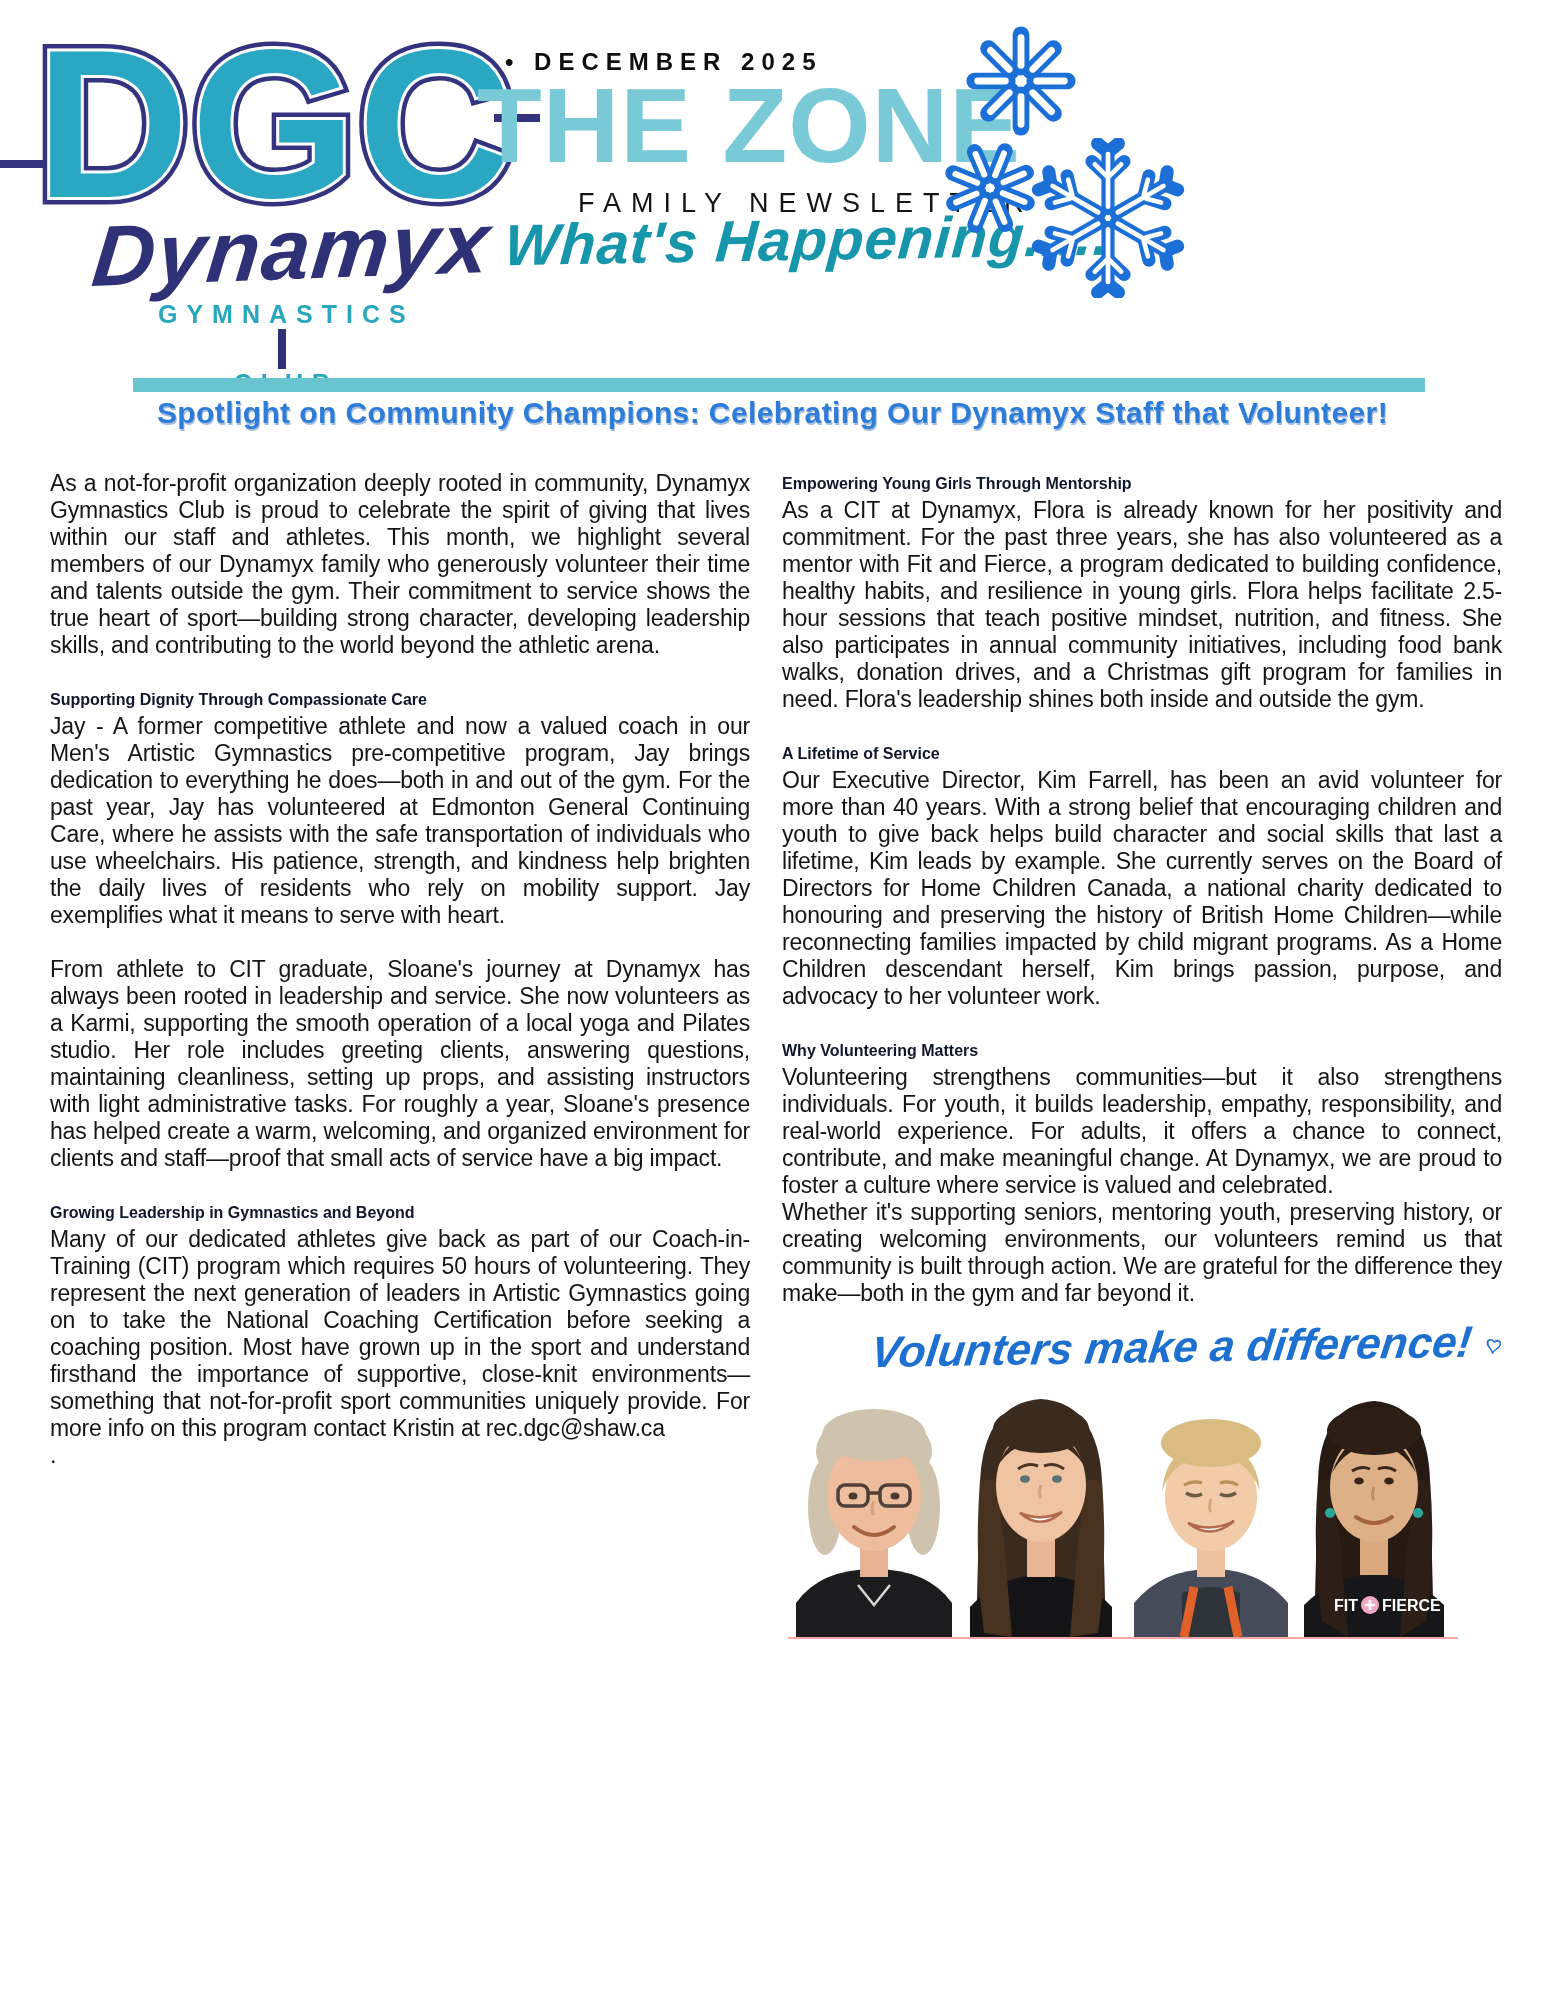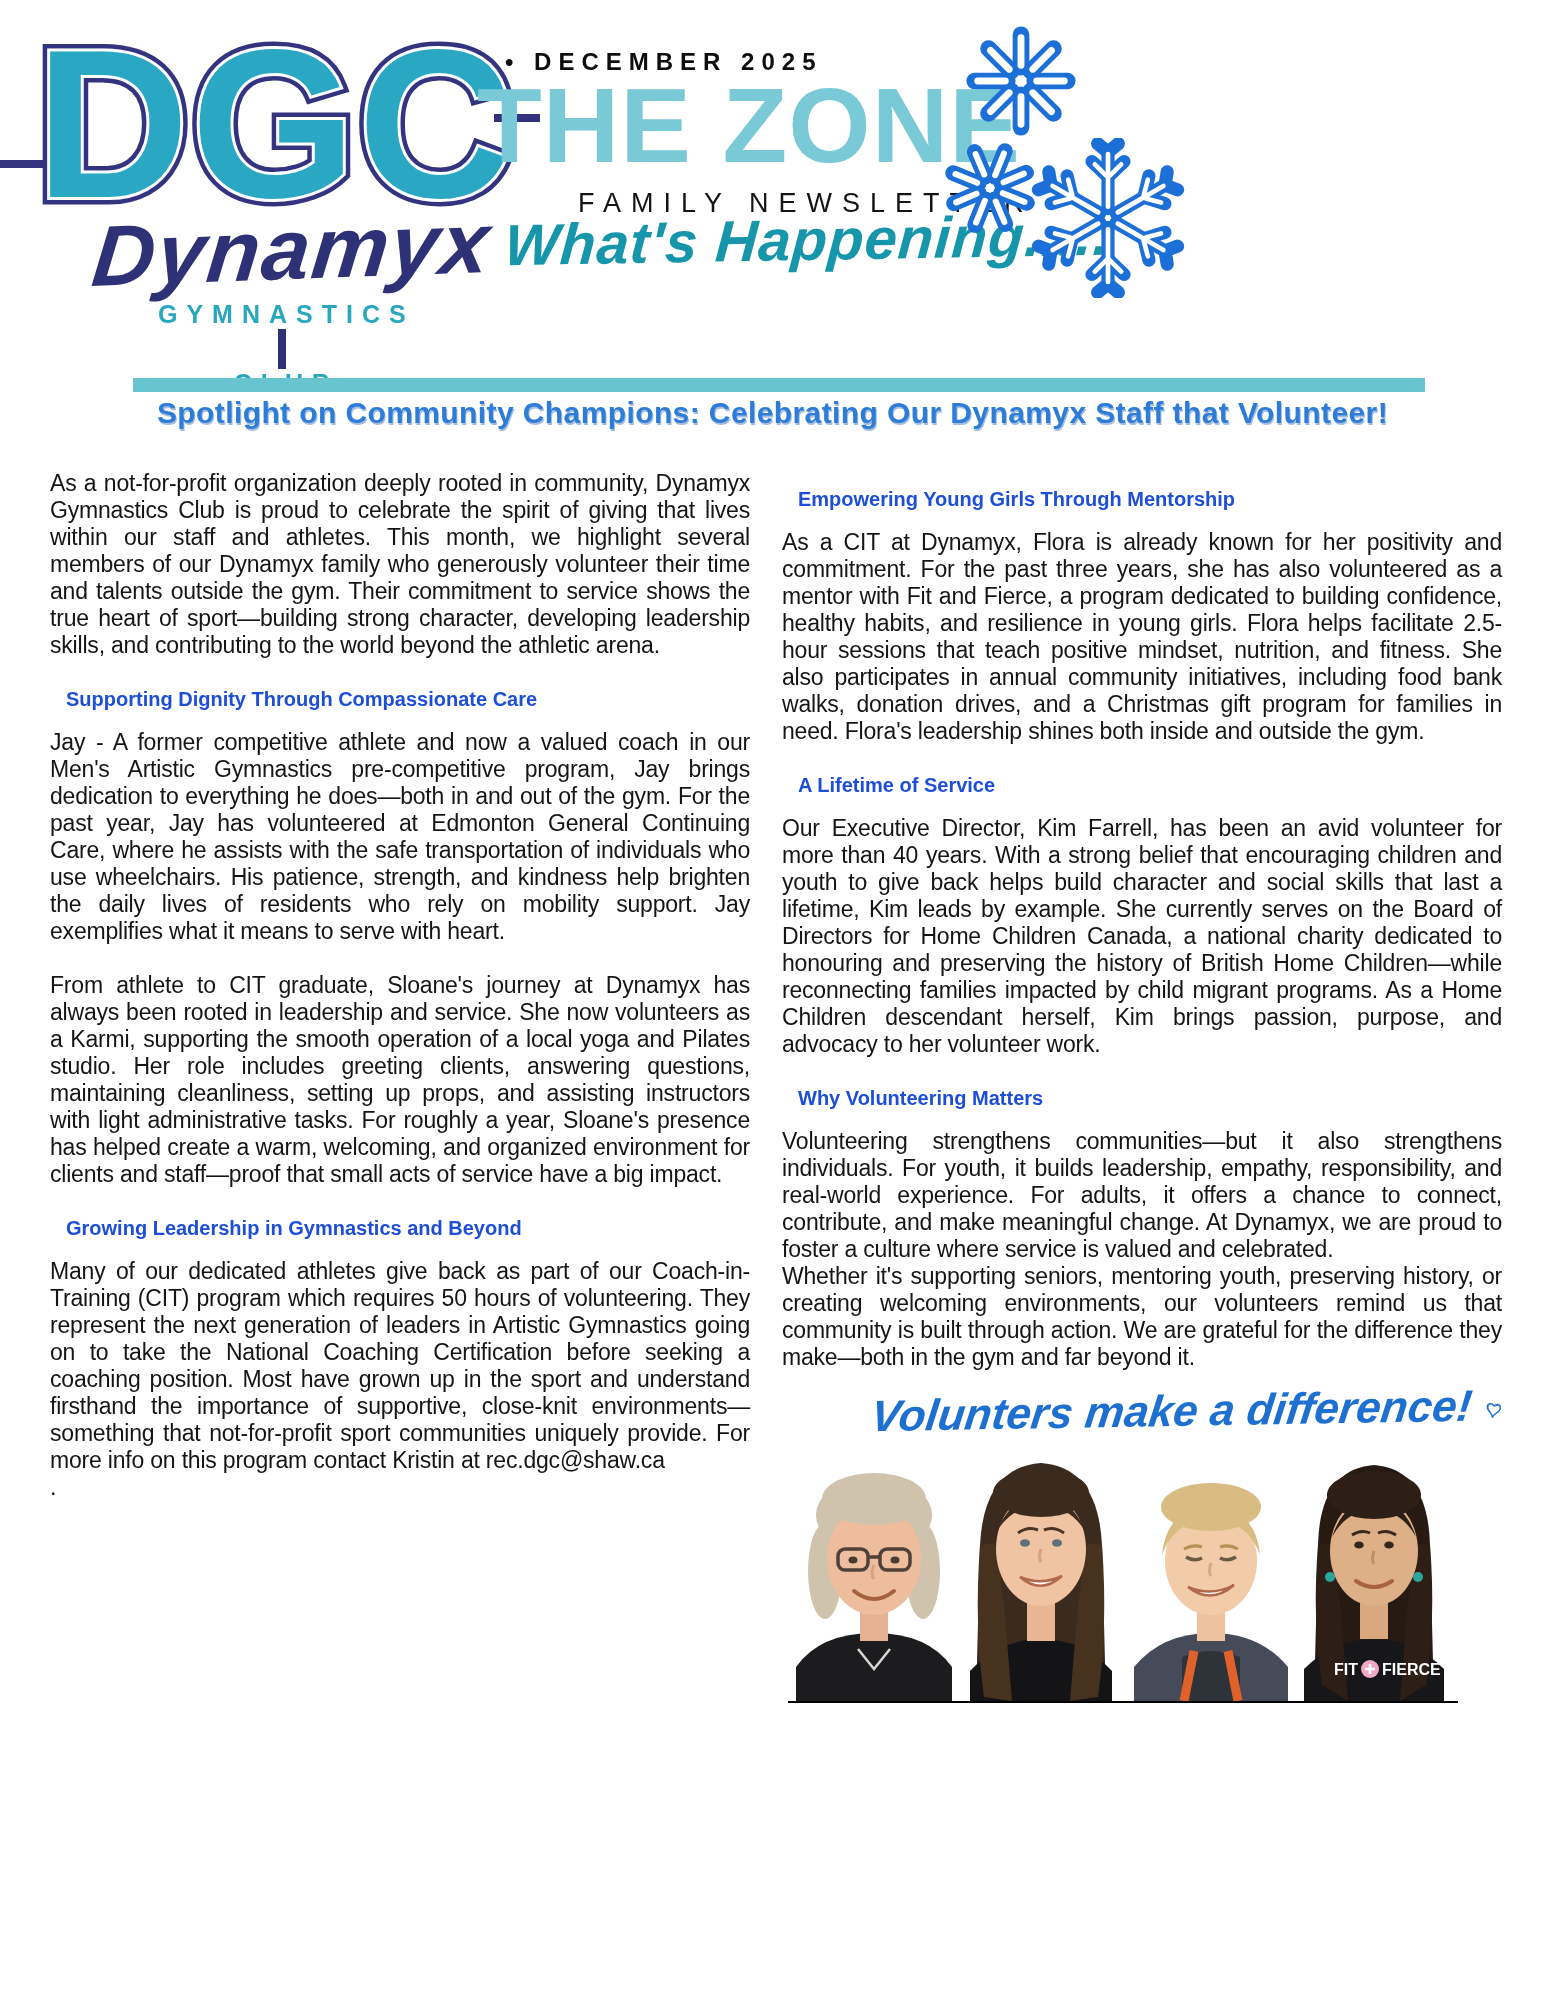--- a/index.html
+++ b/index.html
@@ -40,32 +40,32 @@
 
   .headline{position:absolute;left:30px;top:396px;width:1485px;text-align:center;
             font-size:30px;font-weight:800;color:#2e7cda;letter-spacing:.4px;
             text-shadow:1px 2px 0 rgba(31,90,168,.40);white-space:nowrap;}
 
   
   .columns{position:absolute;left:50px;top:470px;width:1460px;display:flex;gap:32px;}
   .col{display:block;}
   .col.left{width:700px;}
   .col.right{width:720px;}
-  .sec-h{margin:16px;font-size:20px;line-height:27px;font-weight:bold;color:#1d4ed8;text-align:justify;}
+  .sec-h{margin:0;font-size:16px;line-height:27px;font-weight:bold;color:#0f172a;text-align:justify;}
   .body-p{margin:0 0 27px 0;font-size:23px;line-height:27px;text-align:justify;
           color:#151515;letter-spacing:-0.2px;}
   .body-p.tight{margin-bottom:0;}
   .dot-p{margin:0;font-size:23px;line-height:27px;}
 
   
   .caption-row{margin:10px 0 4px 90px;display:flex;align-items:center;}
   .script-caption{font-size:44px;font-weight:bold;font-style:italic;color:#1d6fd0;
                   transform:skewX(-8deg) rotate(-1deg);white-space:nowrap;}
   .heart{margin-left:14px;transform:rotate(6deg);}
-  .photos{margin-left:6px;display:inline-flex;align-items:flex-end;border-bottom:2px solid #000000;}
+  .photos{margin-left:6px;display:inline-flex;align-items:flex-end;border-bottom:2px solid #fca5a5;}
   .photos svg{display:block;}
   .ph-overlap{margin-left:-10px;}
   .blurred{filter:blur(.6px);}
 </style>
 </head>
 <body>
 
 <div class="page">
 
   <header>

